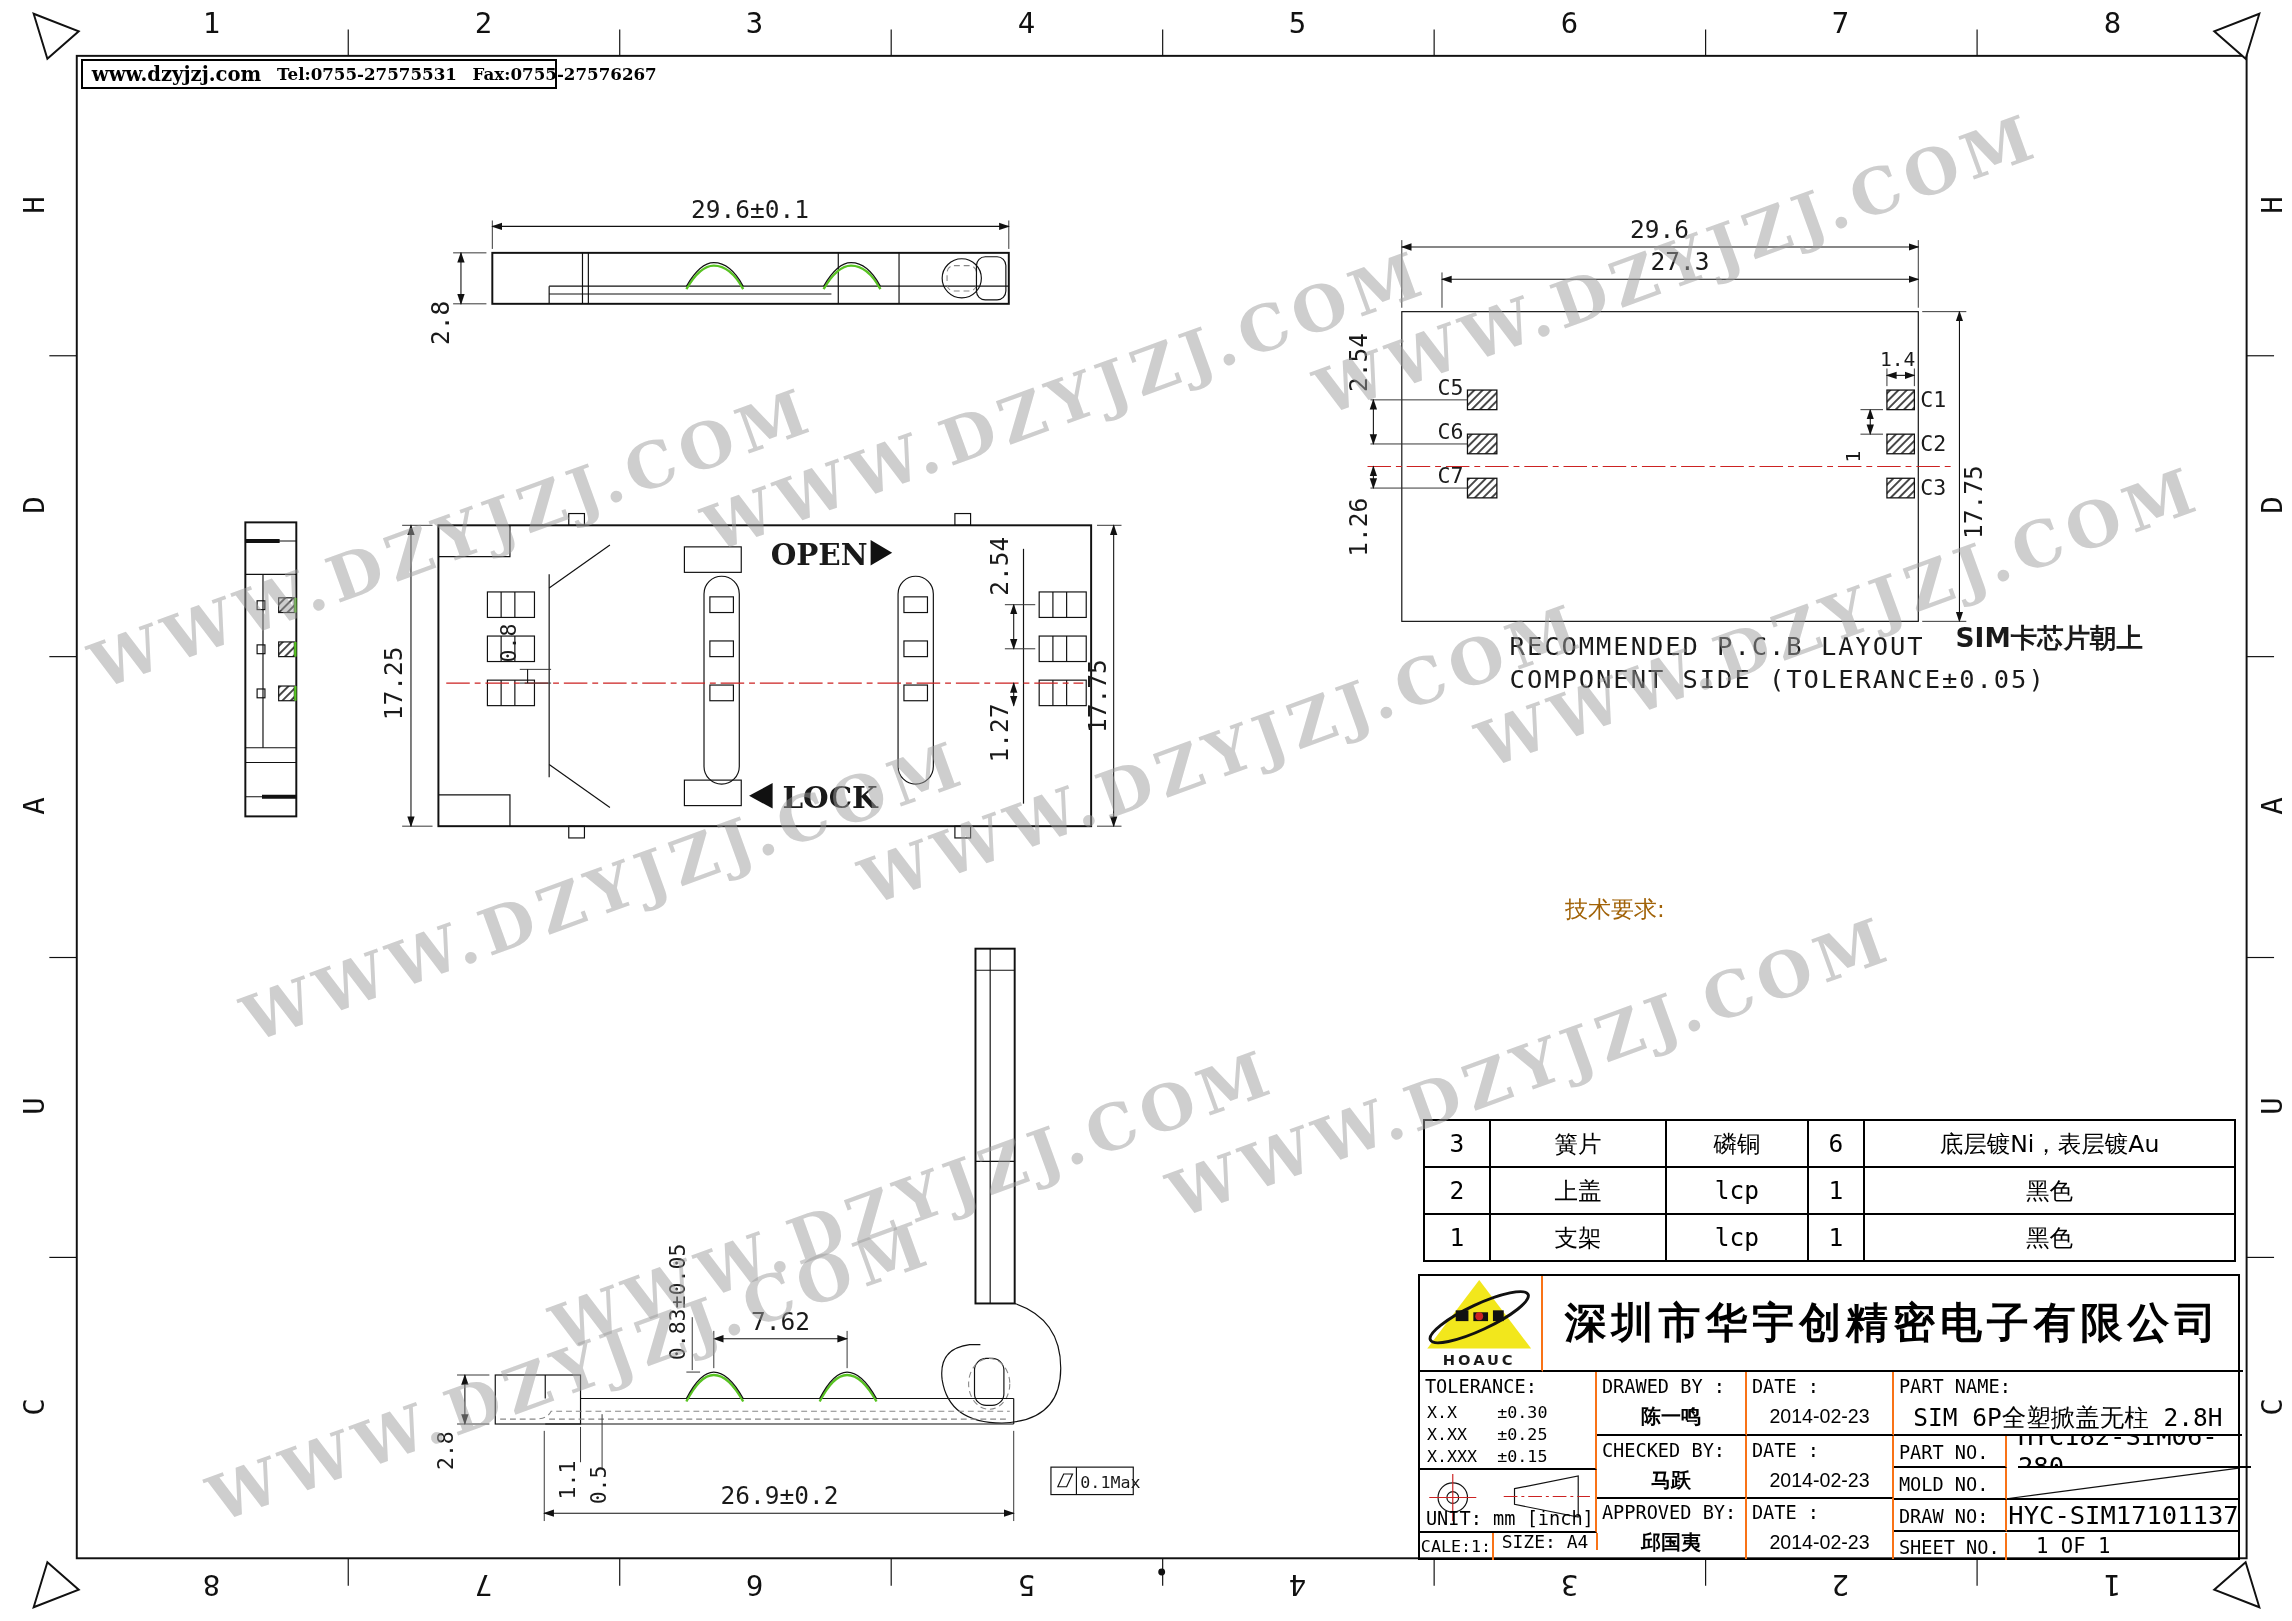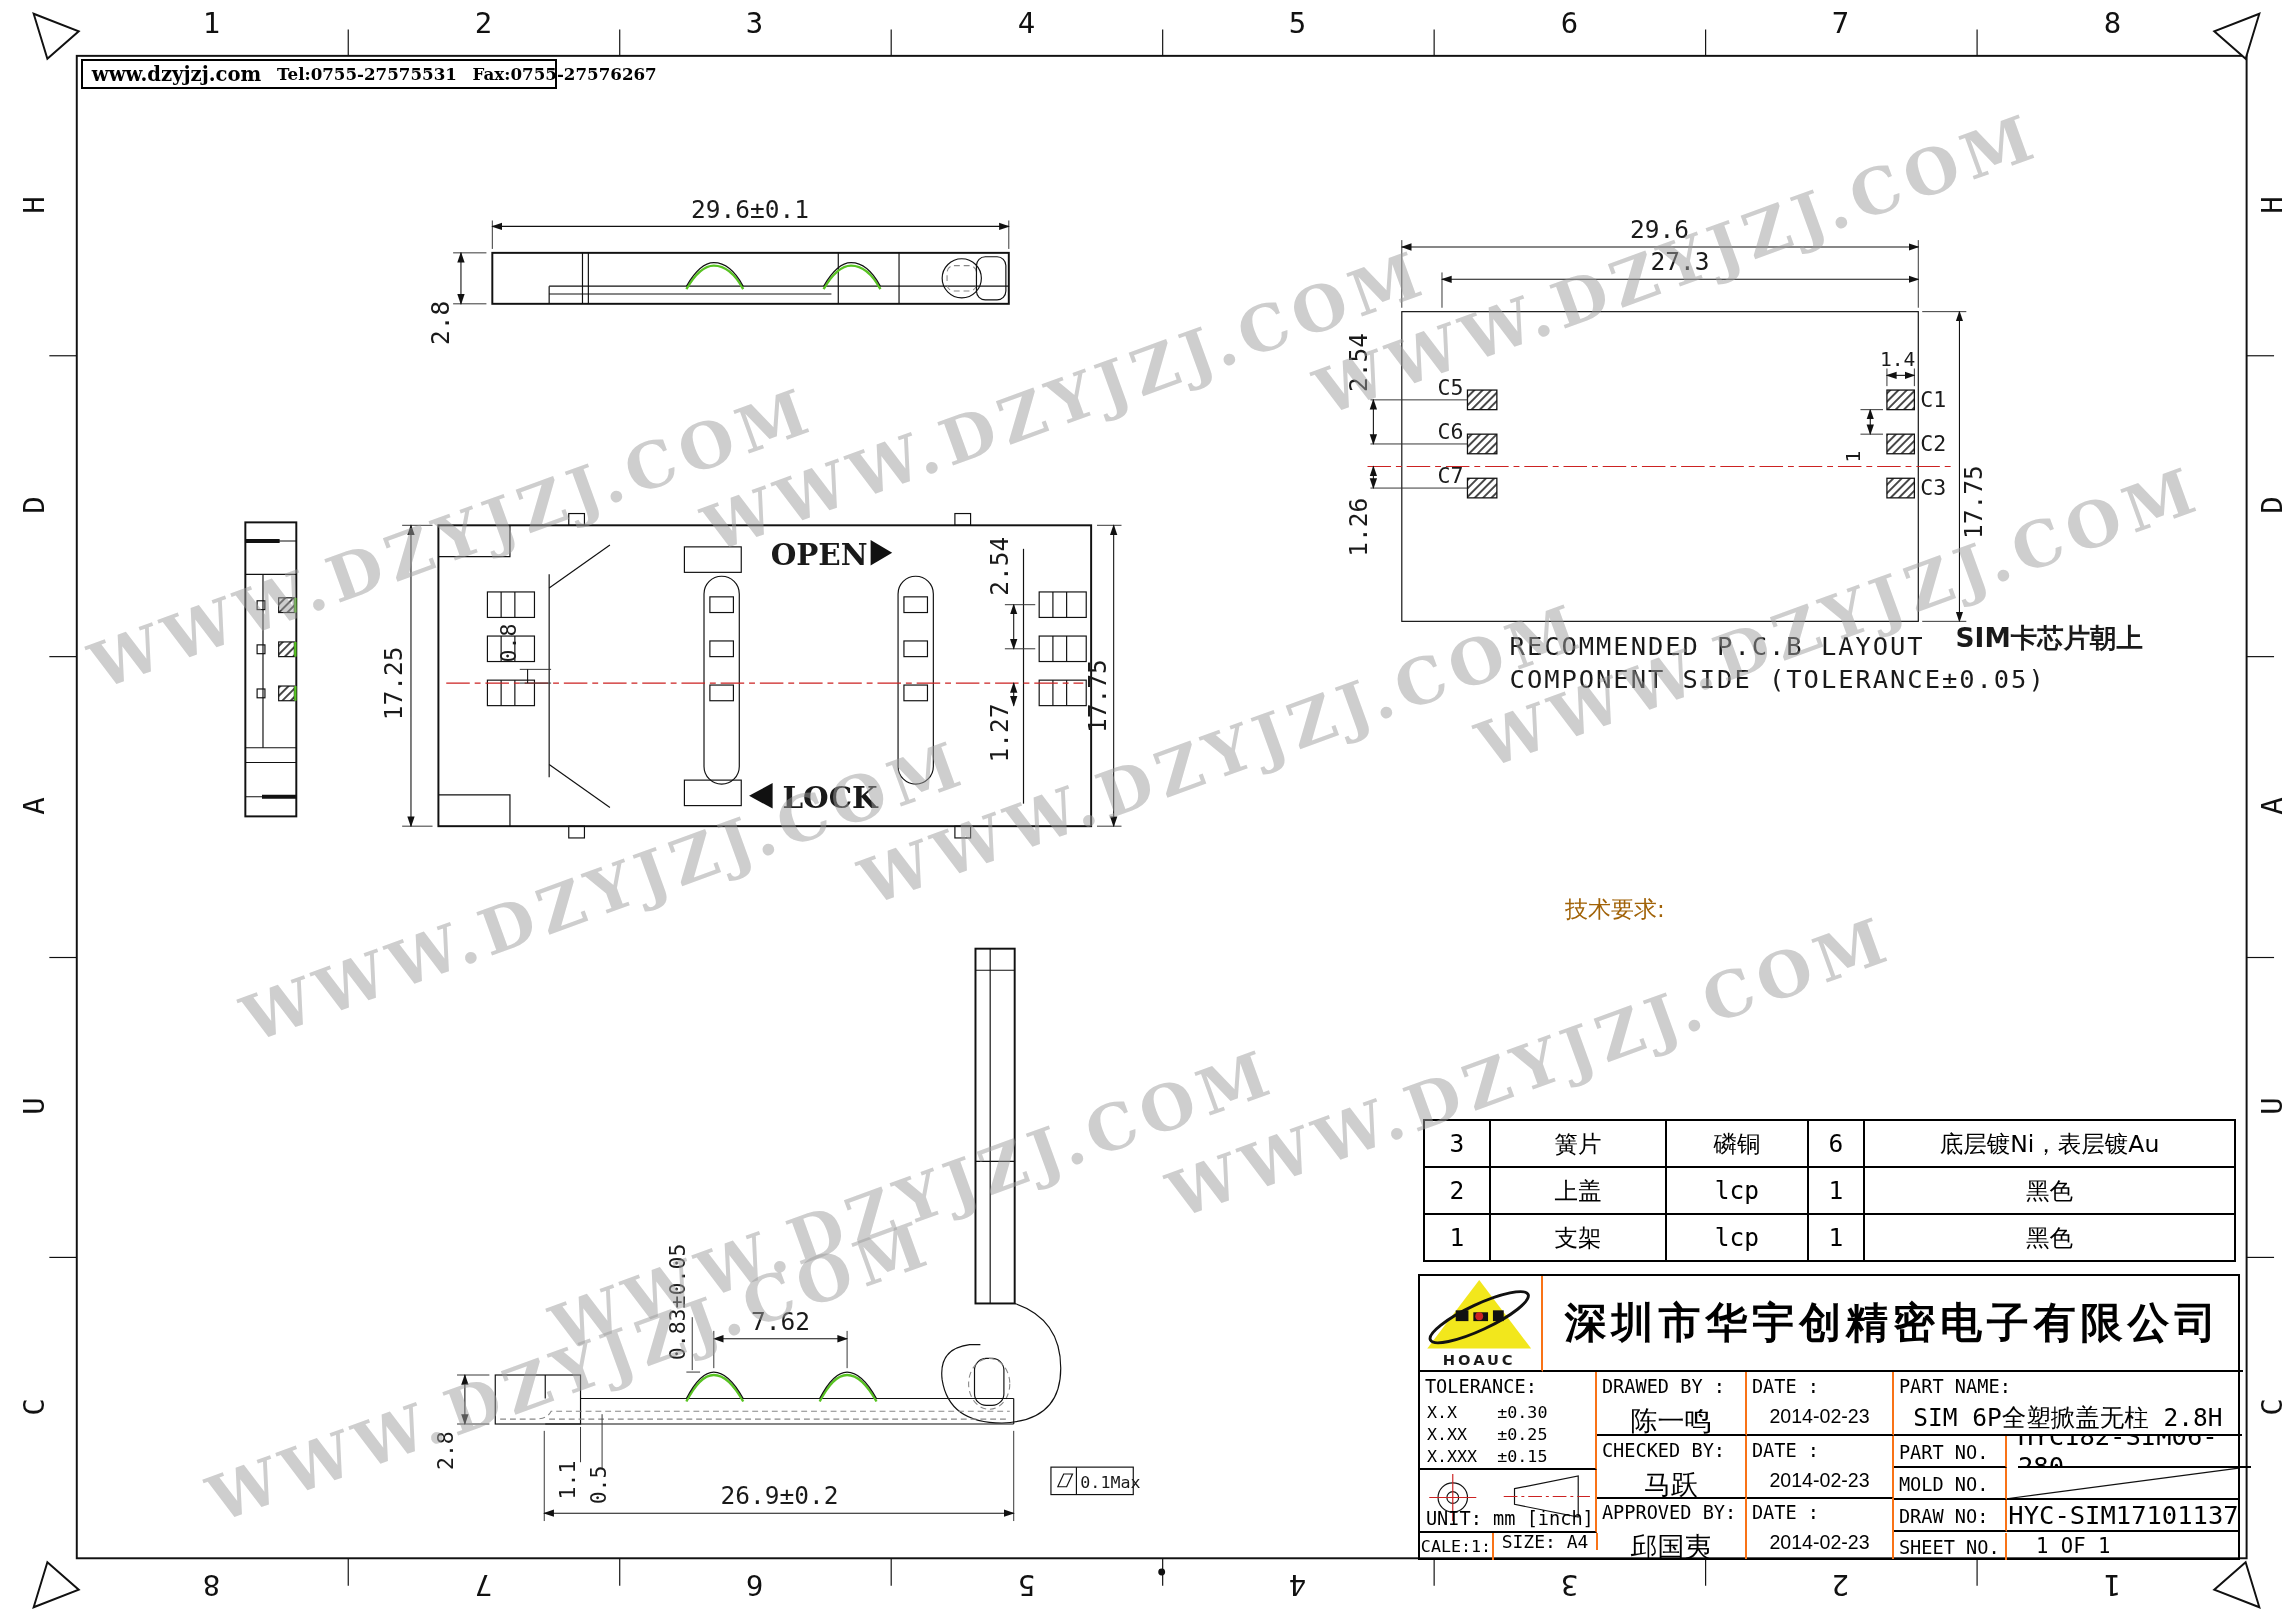--- a/index.html
+++ b/index.html
@@ -30,21 +30,21 @@
   .bom-row + .bom-row{border-top:2px solid #000}
   .bom-cell{box-sizing:border-box;border-right:2px solid #000;display:flex;align-items:center;justify-content:center;font-size:23.5px}
   .bom-cell.mono{font-family:"DejaVu Sans Mono",monospace;font-size:24.5px}
   .bom-cell:last-child{border-right:none}
   .c1{width:66px}.c2{width:176px}.c3{width:142px}.c4{width:56px}.c5{flex:1}
   .tb{position:absolute;left:1418px;top:1274px;width:822px;height:286px;border:2.9px solid #000;box-sizing:border-box;z-index:8}
   .cell{position:absolute;box-sizing:border-box;overflow:hidden}
   .br{border-right:2px solid #f97316}.bb{border-bottom:2px solid #000}
   .company{display:flex;align-items:center;justify-content:center;font-weight:bold;font-size:42px;letter-spacing:4.9px}
   .lab{font-family:"DejaVu Sans Mono",monospace;font-size:18.6px;padding:3.9px 4.9px;white-space:nowrap}
-  .nmv{text-align:center;font-size:27px;font-weight:normal;margin-top:2px}
+  .nmv{text-align:center;font-size:20px;font-weight:bold;margin-top:2px}
   .dtv{text-align:center;font-family:Liberation Sans, sans-serif;font-size:19.6px;margin-top:3.9px}
   .mono-big{font-family:"DejaVu Sans Mono",monospace;font-size:25.5px;display:flex;align-items:center;justify-content:center;height:100%}
   .tolline{font-family:"DejaVu Sans Mono",monospace;font-size:16.7px;padding:1px 6.9px;white-space:pre}
   .unitline{position:absolute;left:5.9px;bottom:2px;font-family:"DejaVu Sans Mono",monospace;font-size:18.6px;white-space:nowrap}
   .ctr{display:flex;align-items:center;justify-content:center}
 </style>
 </head>
 <body>
 
 <div class="sheet">

